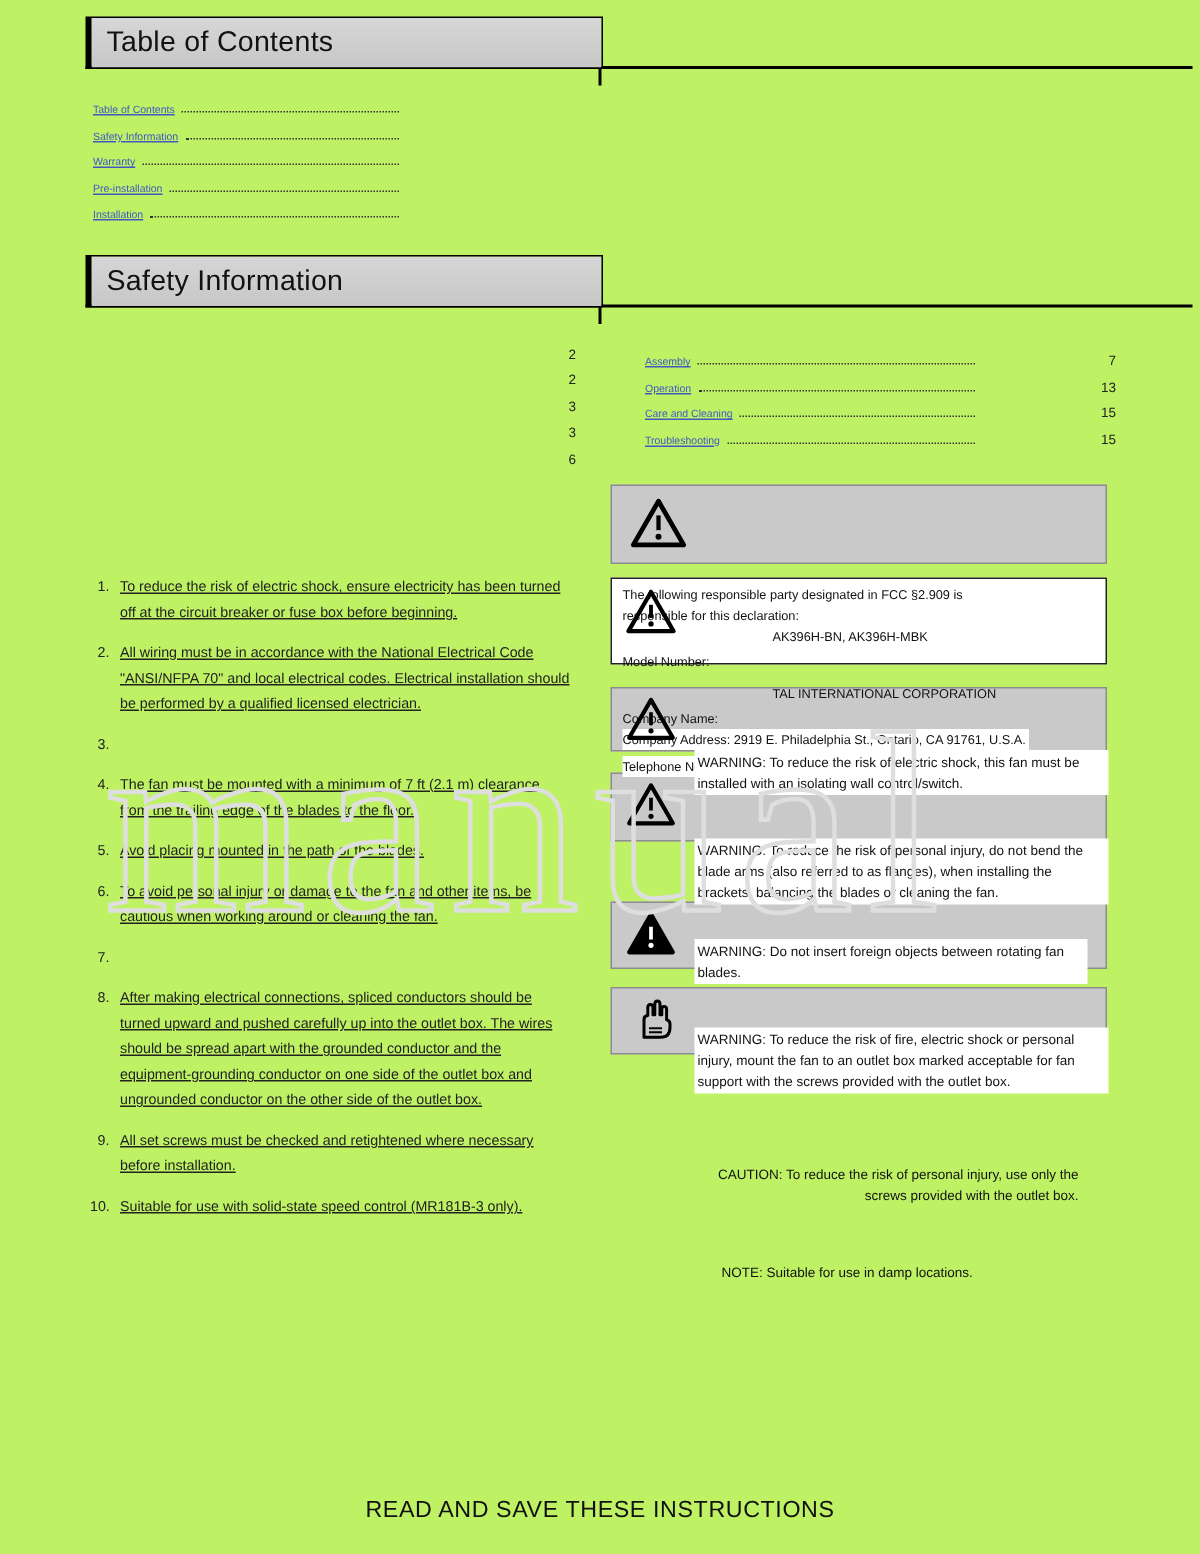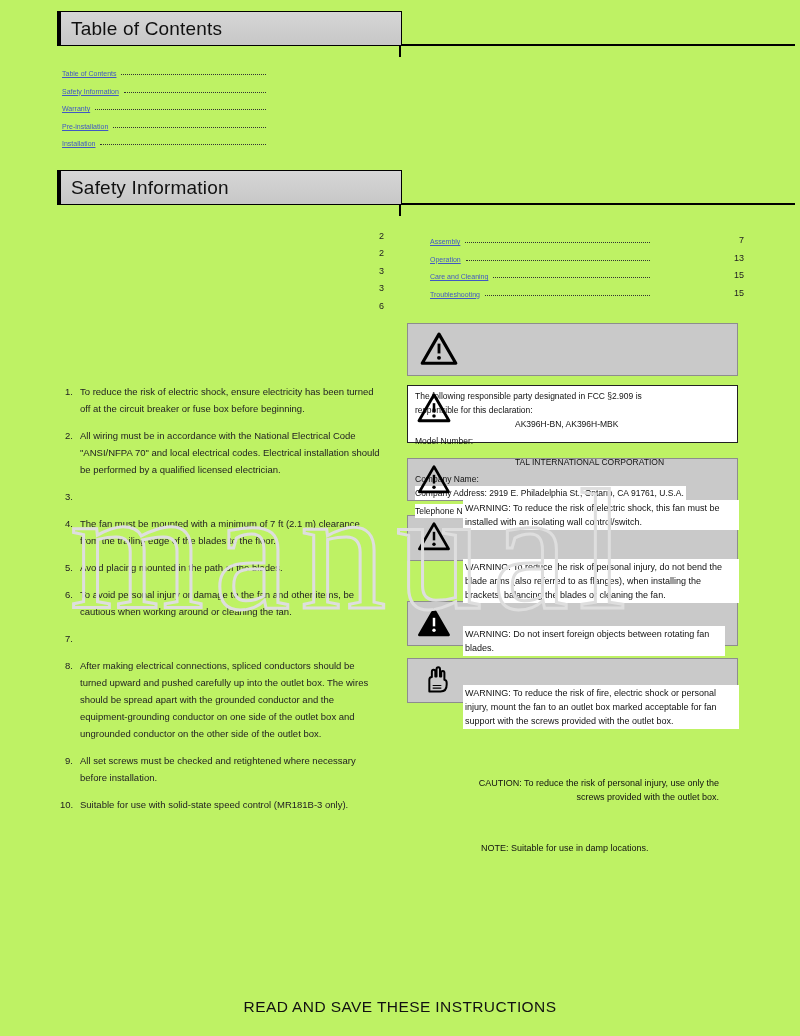--- a/index.html
+++ b/index.html
@@ -21,21 +21,21 @@
   .toc-row { display:flex; align-items:flex-end; height:17.4px; }
   .toc-link { font-size:7px; color:#4158c4; text-decoration:underline; white-space:nowrap; cursor:pointer; }
   .leader { flex:1; border-bottom:1.5px dotted #333; margin:0 4px 2px 5px; }
   .toc-num { font-size:9px; color:#222; width:90px; text-align:right; }
   .pagecol { font-size:9px; color:#222; line-height:17.4px; text-align:right; width:14px; z-index:3; }
 
   
   .slist { width:334px; z-index:3; }
   .sitem { display:flex; margin-bottom:10px; }
   .snum { width:20px; text-align:right; padding-right:7px; font-size:9.5px; line-height:17px; color:#222; flex:none; }
-  .stext { font-size:9.5px; line-height:17px; color:#222; width:300px; }
+  .stext { font-size:9.5px; line-height:17px; color:#222; width:300px;text-decoration:underline; }
 
   
   .rcol { left:407px; top:323px; width:331px; height:575px; z-index:3; }
   .gbox { left:0; width:331px; background:#c9c9c9; border:1px solid #8d8d8d; z-index:1; }
   .fccbox { left:0; top:62px; width:331px; height:58px; background:#fff; border:1.3px solid #222; z-index:2; }
   .fcctext { left:8px; top:66px; width:320px; z-index:3; font-size:8.5px; line-height:14px; color:#111; }
   .fcc-row { display:flex; }
   .fcc-label { width:100px; flex:none;margin-top:17px; }
   .white-patch { background:#fff; display:inline-block; padding:0 2px 0 0; }
   .gap7 { margin-top:7px; }

